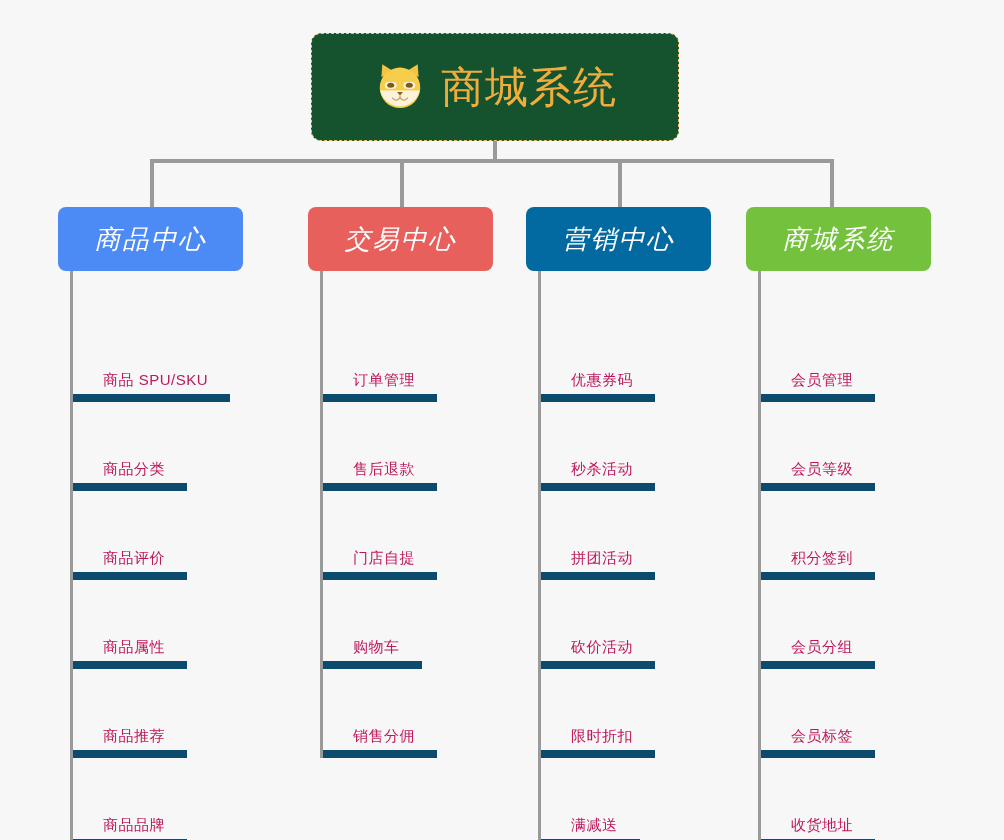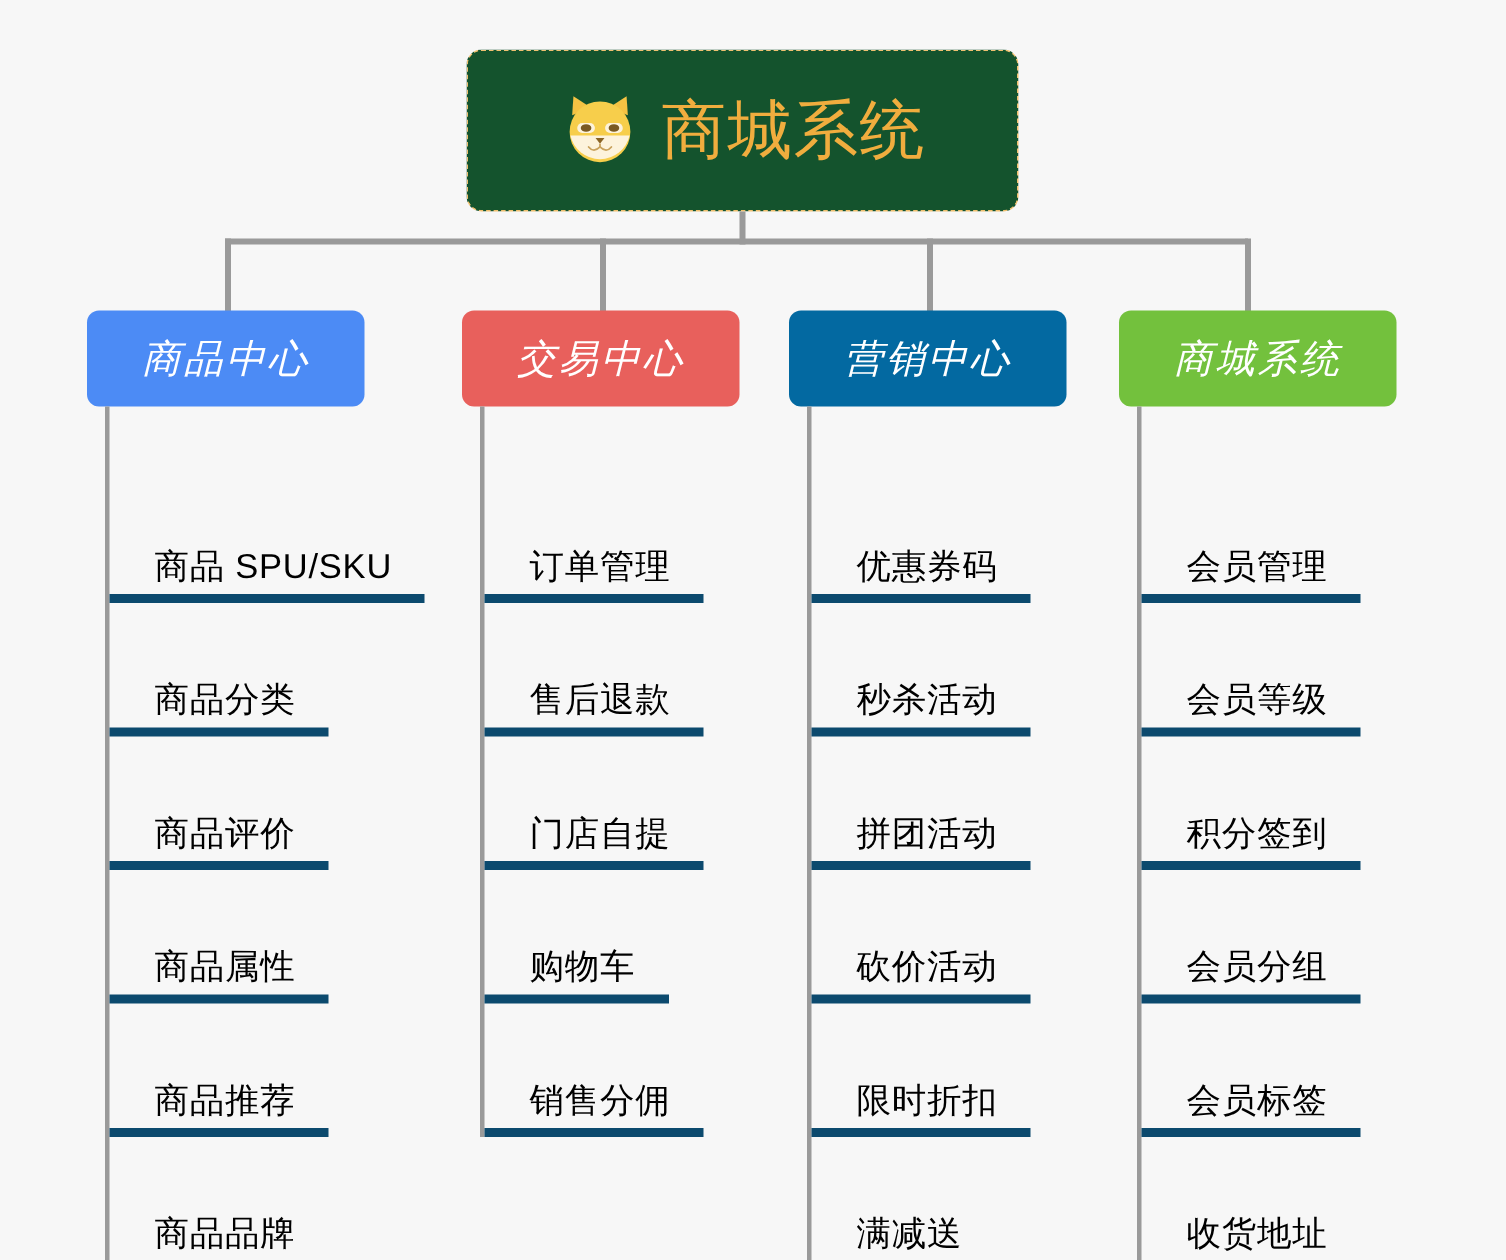--- a/index.html
+++ b/index.html
@@ -113,24 +113,24 @@
     height: 89px;
     display: flex;
     align-items: flex-end;
     box-sizing: border-box;
   }
   .leaf-item:first-child {
     height: 131px;
   }
   .leaf-text {
     display: inline-block;
-    border-bottom: 6px solid #0c4a6e;
+    border-bottom: 8px solid #0c4a6e;
     padding: 0 22px 6px 30px;
-    font-size: 23px;
-    color: #000000;
+    font-size: 15px;
+    color: #be185d;
     white-space: nowrap;
     line-height: 1.15;
     letter-spacing: 0.5px;
   }
 </style>
 </head>
 <body style="background: rgb(247, 247, 247);">
 
 <div id="mindmap">
 

